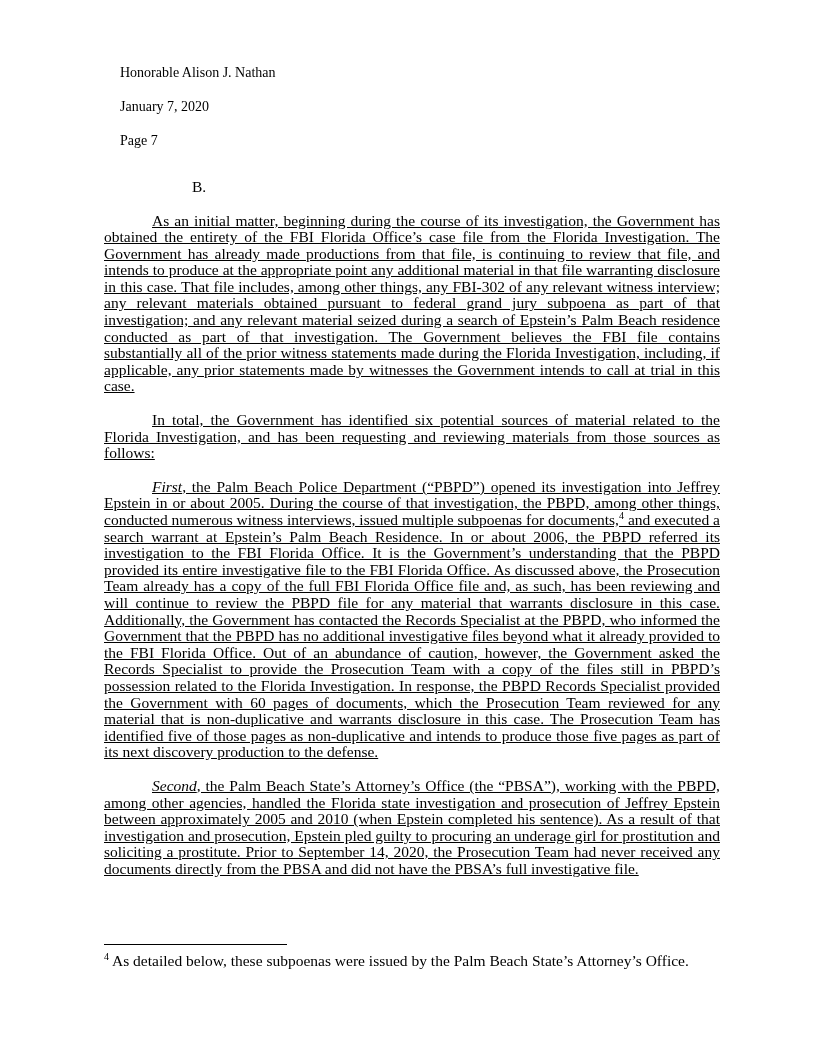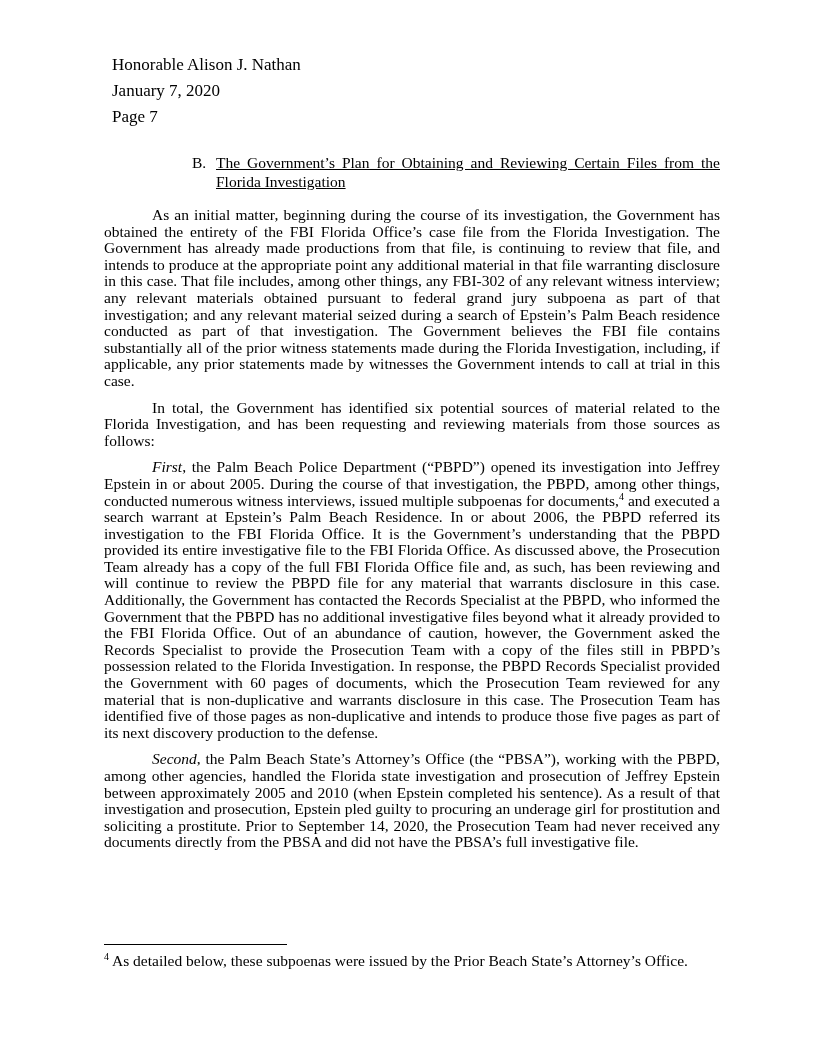--- a/index.html
+++ b/index.html
@@ -1,46 +1,45 @@
 <!DOCTYPE html>
 <html><head>
 <meta charset="utf-8">
 <style>
   html, body { margin: 0; padding: 0; background: #ffffff; }
   body { width: 816px; height: 1056px; position: relative; overflow: hidden;
          font-family: "Liberation Serif", "DejaVu Serif", serif; color: #000; }
   .page { position: absolute; left: 104px; top: 48px; width: 616px; }
-  .header-line { font-size: 17px; line-height: 18px; margin: 8px; }
+  .header-line { font-size: 14px; line-height: 18px; margin: 16px; }
   .heading { margin: 28px 0 0 0; display: flex; font-size: 15.5px; line-height: 18.5px; }
   .heading .letter { width: 24px; margin-left: 88px; flex: none; }
   .heading .title { text-decoration: underline; text-align: justify; text-align-last: left; flex: 1; }
-  p.body { font-size: 15.5px; line-height: 16.6px; text-align: justify; margin: 0; text-indent: 48px; }
+  p.body { font-size: 15.5px; line-height: 16.6px; text-align: justify; margin: 0; text-indent: 48px; text-decoration: underline; }
   p.first { margin-top: 16px; }
-  p.gap { margin-top: 10px; }
+  p.gap { margin-top: 17px; }
   .fnref { font-size: 10px; vertical-align: super; line-height: 0; }
   .footnote-rule { position: absolute; left: 104px; top: 944px; width: 183px; border-top: 1px solid #000; }
   .footnote { position: absolute; left: 104px; top: 952px; width: 616px; font-size: 15.5px; line-height: 18px; }
   .footnote sup { font-size: 10px; vertical-align: super; line-height: 0; }
 </style>
 </head>
 <body>
 
 <div class="page">
   <p class="header-line">Honorable Alison J. Nathan</p>
   <p class="header-line">January 7, 2020</p>
   <p class="header-line">Page 7</p>
 
   <div class="heading">
     <span class="letter">B.</span>
-    <span class="title">The Government’s Plan for Obtaining and Reviewing Certain Files from the Florida Investigation</span>
   </div>
 
   <p class="body first">As an initial matter, beginning during the course of its investigation, the Government has obtained the entirety of the FBI Florida Office’s case file from the Florida Investigation.  The Government has already made productions from that file, is continuing to review that file, and intends to produce at the appropriate point any additional material in that file warranting disclosure in this case.  That file includes, among other things, any FBI-302 of any relevant witness interview; any relevant materials obtained pursuant to federal grand jury subpoena as part of that investigation; and any relevant material seized during a search of Epstein’s Palm Beach residence conducted as part of that investigation.  The Government believes the FBI file contains substantially all of the prior witness statements made during the Florida Investigation, including, if applicable, any prior statements made by witnesses the Government intends to call at trial in this case.</p>
 
   <p class="body gap">In total, the Government has identified six potential sources of material related to the Florida Investigation, and has been requesting and reviewing materials from those sources as follows:</p>
 
   <p class="body gap"><em>First</em><span>, the Palm Beach Police Department (“PBPD”) opened its investigation into Jeffrey Epstein in or about 2005.  During the course of that investigation, the PBPD, among other things, conducted numerous witness interviews, issued multiple subpoenas for documents,</span><span class="fnref">4</span><span> and executed a search warrant at Epstein’s Palm Beach Residence.  In or about 2006, the PBPD referred its investigation to the FBI Florida Office.  It is the Government’s understanding that the PBPD provided its entire investigative file to the FBI Florida Office.  As discussed above, the Prosecution Team already has a copy of the full FBI Florida Office file and, as such, has been reviewing and will continue to review the PBPD file for any material that warrants disclosure in this case. Additionally, the Government has contacted the Records Specialist at the PBPD, who informed the Government that the PBPD has no additional investigative files beyond what it already provided to the FBI Florida Office.  Out of an abundance of caution, however, the Government asked the Records Specialist to provide the Prosecution Team with a copy of the files still in PBPD’s possession related to the Florida Investigation.  In response, the PBPD Records Specialist provided the Government with 60 pages of documents, which the Prosecution Team reviewed for any material that is non-duplicative and warrants disclosure in this case.  The Prosecution Team has identified five of those pages as non-duplicative and intends to produce those five pages as part of its next discovery production to the defense.</span></p>
 
   <p class="body gap"><em>Second</em><span>, the Palm Beach State’s Attorney’s Office (the “PBSA”), working with the PBPD, among other agencies, handled the Florida state investigation and prosecution of Jeffrey Epstein between approximately 2005 and 2010 (when Epstein completed his sentence).  As a result of that investigation and prosecution, Epstein pled guilty to procuring an underage girl for prostitution and soliciting a prostitute.  Prior to September 14, 2020, the Prosecution Team had never received any documents directly from the PBSA and did not have the PBSA’s full investigative file.</span></p>
 </div>
 
 <div class="footnote-rule"></div>
-<div class="footnote"><sup>4</sup><span> As detailed below, these subpoenas were issued by the Prior Beach State’s Attorney’s Office.</span></div>
+<div class="footnote"><sup>4</sup><span> As detailed below, these subpoenas were issued by the Palm Beach State’s Attorney’s Office.</span></div>
 
 </body></html>

